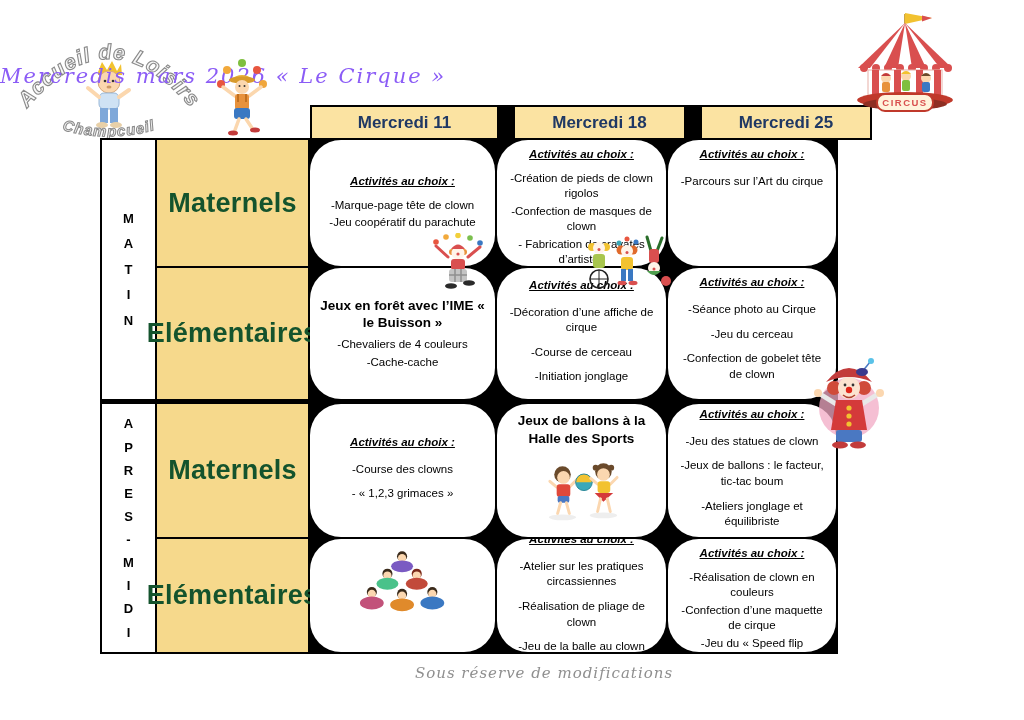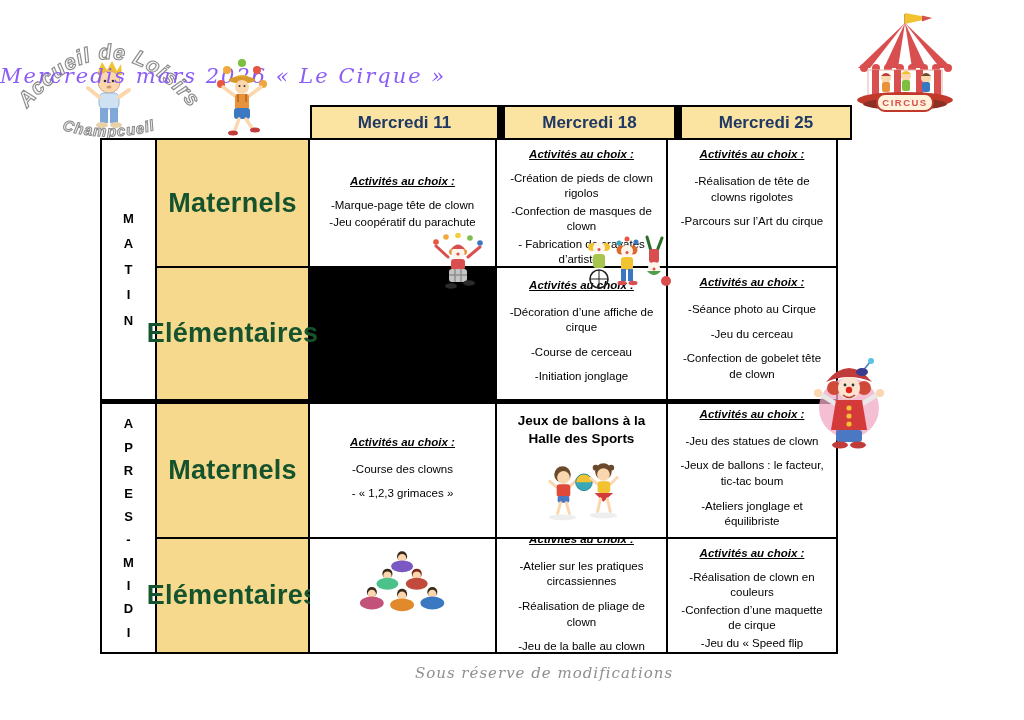--- a/index.html
+++ b/index.html
@@ -17,21 +17,21 @@
     position:absolute;left:0;top:664px;width:1024px;text-align:center;
     font-family:"DejaVu Serif",serif;font-style:italic;
     font-size:15px;letter-spacing:1px;color:#8f8f8f;padding-left:32px;
   }
   .logo{position:absolute;left:12px;top:30px;width:195px;height:115px;}
   .img-abs{position:absolute;z-index:6;}
   
   .day-header{
     position:absolute;left:310px;top:105px;
     display:grid;grid-template-columns:185px 169px 168px;
-    gap:8px;background:#000;padding:2px;z-index:2;
+    gap:18px;background:#000;padding:2px;z-index:2;
   }
   .day-header-cell{
     background:#FBE3A2;height:31px;display:flex;align-items:center;justify-content:center;
     font-weight:bold;font-size:17px;color:#1F3864;
   }
   
   .body-grid{
     position:absolute;left:100px;top:138px;
     display:grid;
     grid-template-columns:53px 151px 185px 169px 168px;
@@ -47,21 +47,21 @@
   .gcell{
     grid-column:2;background:#F6D98C;display:flex;align-items:center;justify-content:center;
     color:#14532d;font-weight:bold;font-size:27px;letter-spacing:.3px;
   }
   .divider{grid-column:1/-1;grid-row:3;background:#000;}
   .r1{grid-row:1}.r2{grid-row:2}.r3{grid-row:4}.r4{grid-row:5}
   .c3{grid-column:3}.c4{grid-column:4}.c5{grid-column:5}
   .dcell{
     background:#fff;padding:5px 10px;display:flex;flex-direction:column;
     align-items:center;justify-content:center;text-align:center;
-    font-size:11.5px;line-height:1.35;overflow:hidden;
+    font-size:11.5px;line-height:1.35;overflow:hidden;border-radius:31px;
   }
   .dcell.align-top{justify-content:flex-start;padding-top:7px;}
   .heading{font-weight:bold;font-style:italic;text-decoration:underline;margin-bottom:7px;}
   .line{margin:4.5px 0;}
   .tight .line{margin:1px 0;}
   .btitle{font-weight:bold;font-size:13.5px;line-height:1.3;margin:1px 0 4px 0;}
 </style>
 </head>
 <body>
 
@@ -194,24 +194,28 @@
     <div class="line">-Jeu coopératif du parachute</div>
   </div>
   <div class="dcell c4 r1 tight align-top">
     <div class="heading">Activités au choix :</div>
     <div class="line">-Création de pieds de clown rigolos</div>
     <div class="line">-Confection de masques de clown</div>
     <div class="line">- Fabrication de cravates d’artistes</div>
   </div>
   <div class="dcell c5 r1 align-top">
     <div class="heading">Activités au choix :</div>
-    <div class="line">-Réalisation de tête de clowns rigolotes</div>
     <div class="line">-Parcours sur l’Art du cirque</div>
   </div>
 
+  <div class="dcell c3 r2 tight">
+    <div class="btitle">Jeux en forêt avec l’IME « le Buisson »</div>
+    <div class="line">-Chevaliers de 4 couleurs</div>
+    <div class="line">-Cache-cache</div>
+  </div>
   <div class="dcell c4 r2">
     <div class="heading">Activités au choix :</div>
     <div class="line">-Décoration d’une affiche de cirque</div>
     <div class="line">-Course de cerceau</div>
     <div class="line">-Initiation jonglage</div>
   </div>
   <div class="dcell c5 r2 align-top">
     <div class="heading">Activités au choix :</div>
     <div class="line">-Séance photo au Cirque</div>
     <div class="line">-Jeu du cerceau</div>

